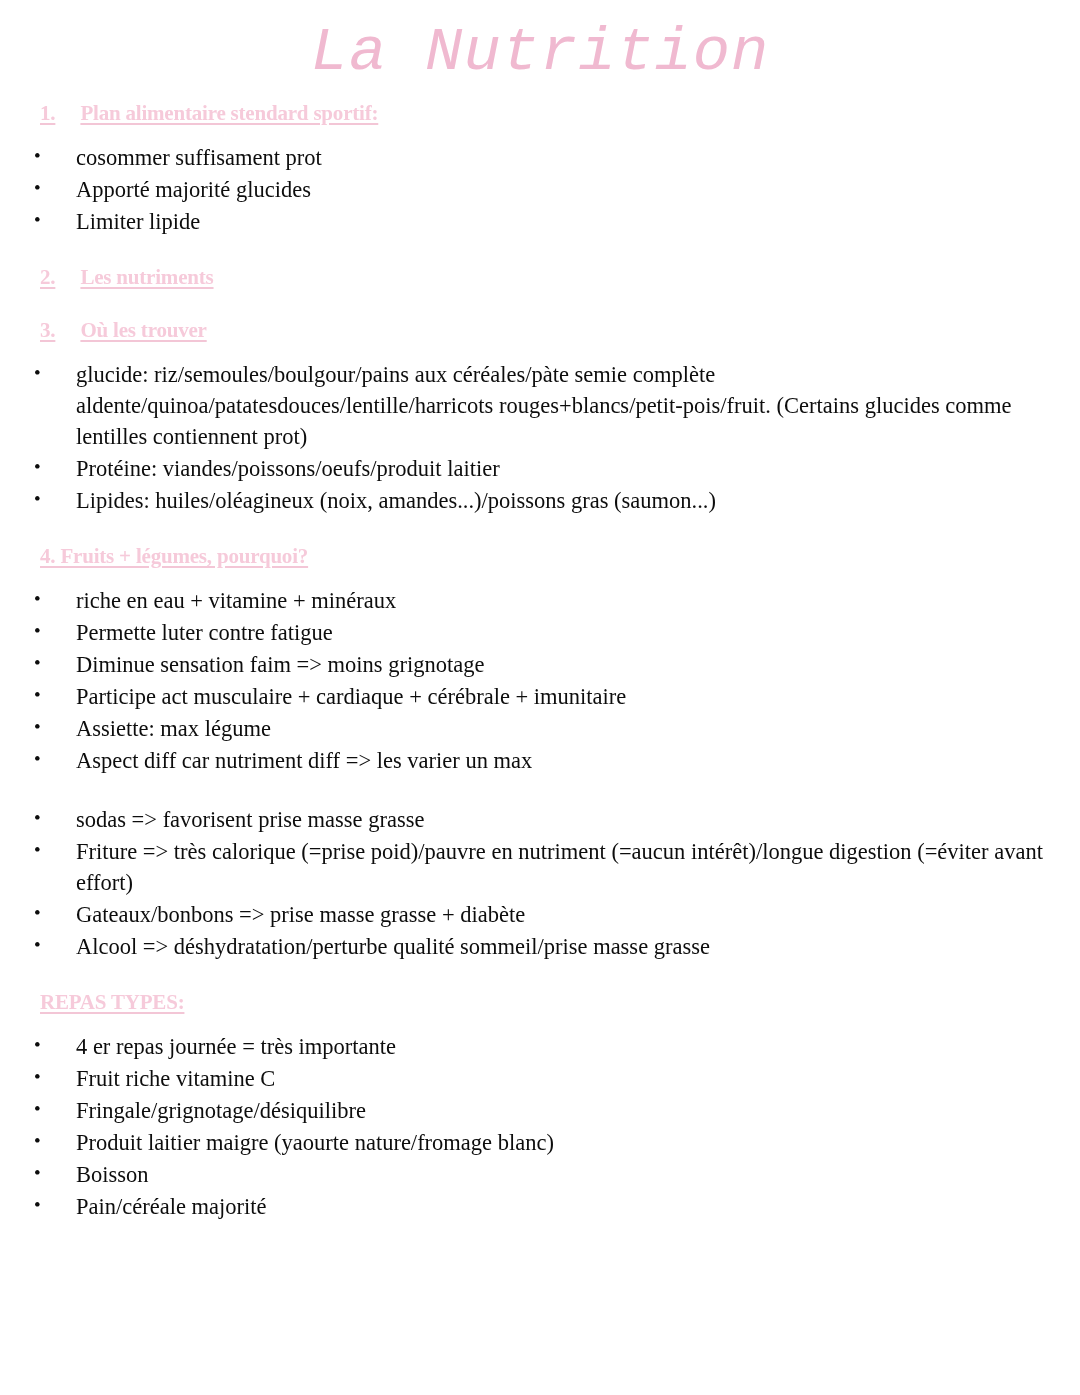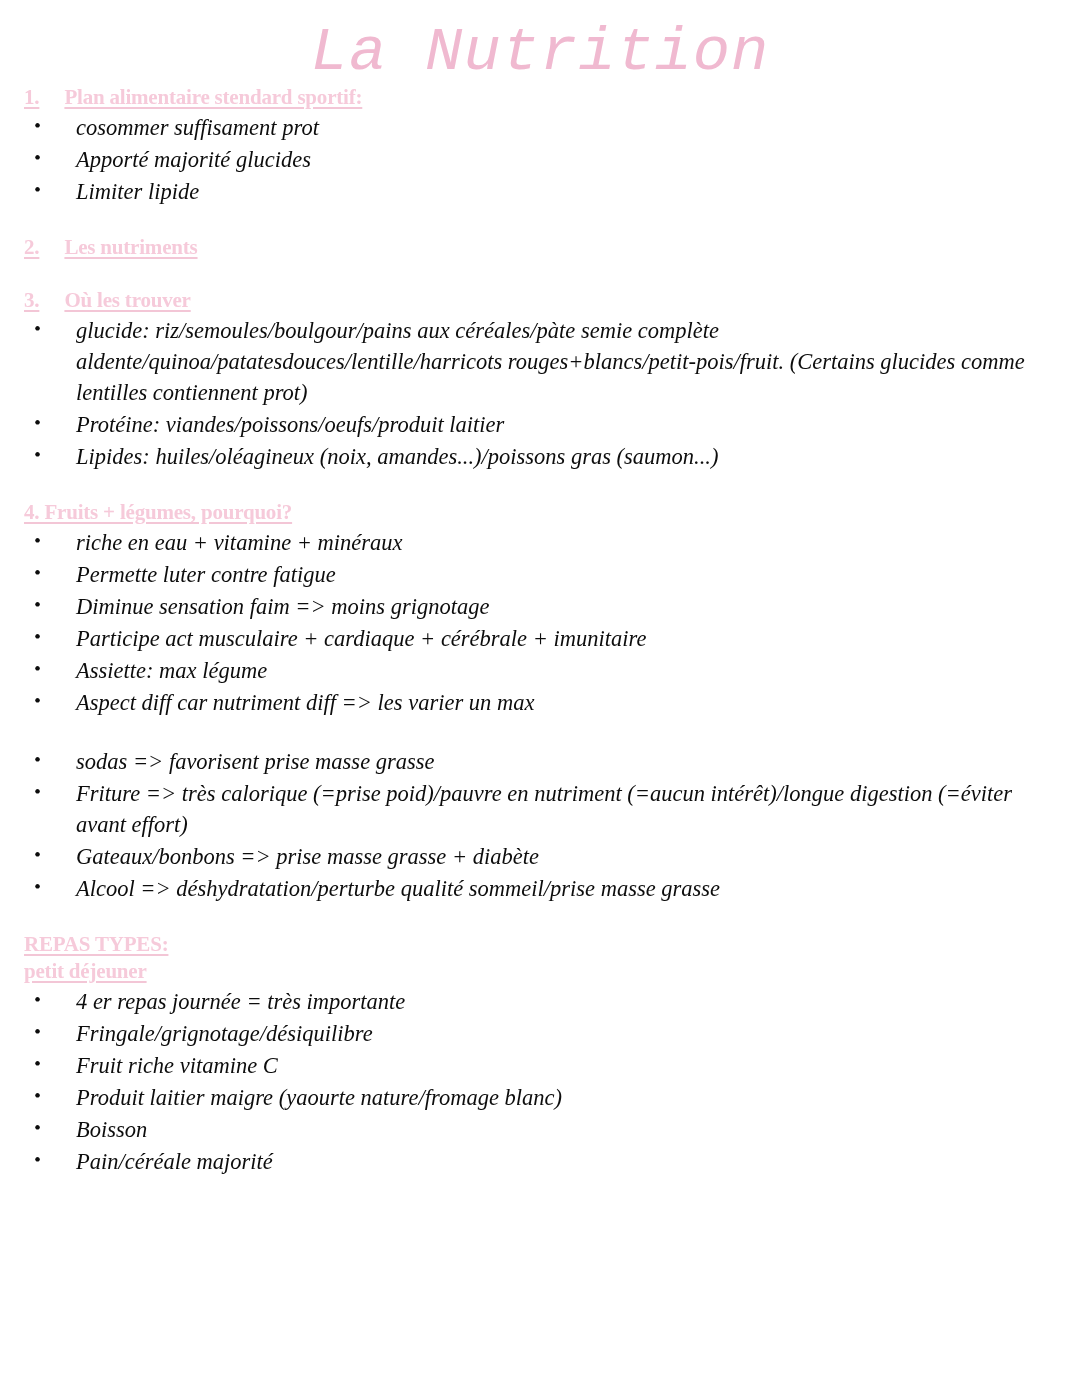--- a/index.html
+++ b/index.html
@@ -51,33 +51,32 @@
     letter-spacing: -0.2px;
     text-decoration: underline;
     text-decoration-color: #f3c6d6;
     text-underline-offset: 3px;
     text-decoration-thickness: 1.5px;
     display: inline-block;
     white-space: pre;
     margin: 0;
   }
   .heading-row {
-    margin: 0;
+    margin: 16px;
     padding: 0;
   }
 
   .gap-before { margin-top: 28px; }
   .gap-small  { margin-top: 2px; }
 
   
   ul.bullets {
     list-style: none;
     margin: 2px 0 0 0;
     padding: 0;
-    font-style: italic;
   }
   ul.bullets > li {
     position: relative;
     padding-left: 52px;
     font-size: 22.5px;
     line-height: 1.38;
     color: #0d0d0d;
     margin: 0 0 1px 0;
   }
   ul.bullets > li::before {
@@ -146,26 +145,23 @@
       <li class="wide">Friture =&gt; très calorique (=prise poid)/pauvre en nutriment (=aucun intérêt)/longue digestion (=éviter avant effort)</li>
       <li>Gateaux/bonbons =&gt; prise masse grasse + diabète</li>
       <li>Alcool =&gt; déshydratation/perturbe qualité sommeil/prise masse grasse</li>
     </ul>
   </div>
 
   <div class="section gap-before">
     <div class="heading-row">
       <span class="heading">REPAS TYPES:</span>
     </div>
-    <div class="heading-row gap-small">
-      <span class="heading">petit déjeuner</span>
-    </div>
     <ul class="bullets">
       <li>4 er repas journée = très importante</li>
+      <li>Fruit riche vitamine C</li>
       <li>Fringale/grignotage/désiquilibre</li>
-      <li>Fruit riche vitamine C</li>
       <li>Produit laitier maigre (yaourte nature/fromage blanc)</li>
       <li>Boisson</li>
       <li>Pain/céréale majorité</li>
     </ul>
   </div>
 
 </div>
 
 </body></html>

